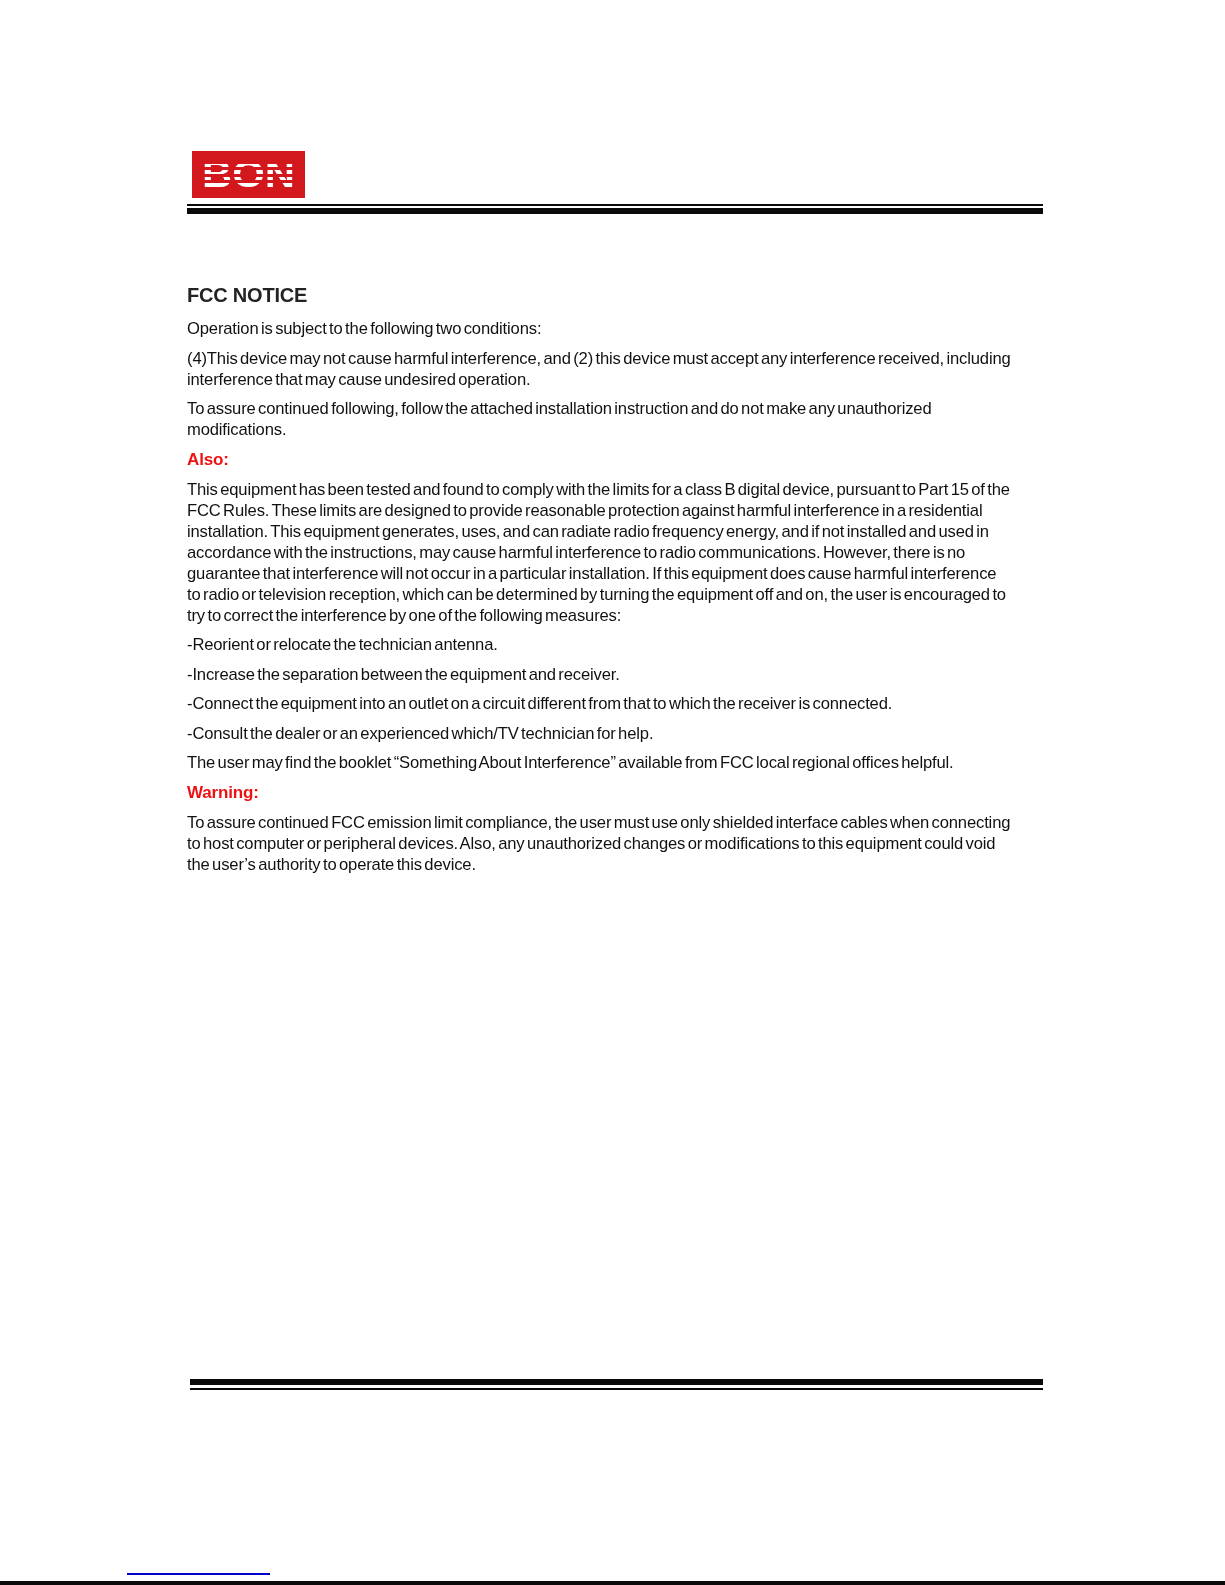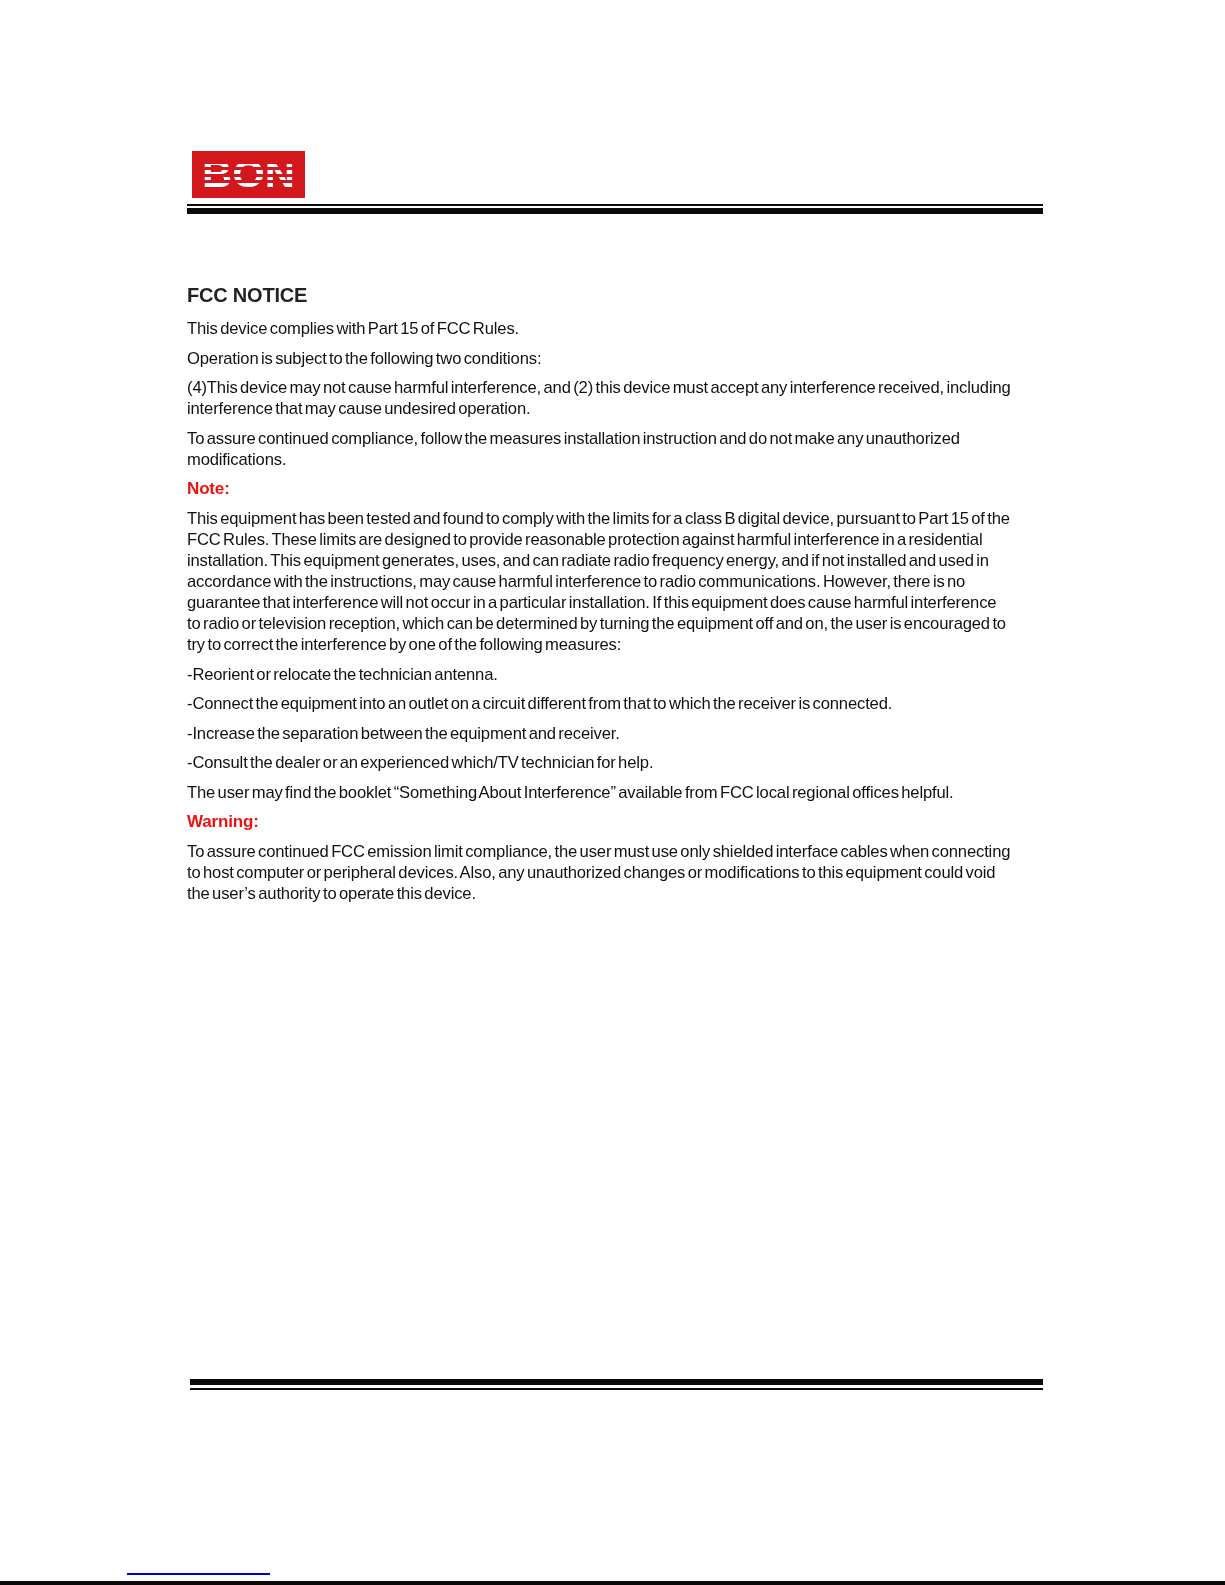--- a/index.html
+++ b/index.html
@@ -128,35 +128,34 @@
   <div class="logo">
     <span class="logo-text">BON</span>
     <span class="logo-stripes"></span>
   </div>
 
   <div class="rule-top"></div>
 
   <div class="content">
     <h1>FCC NOTICE</h1>
 
-    <p>This device complies with Part 15 of FCC Rules.</p>
 
     <p>Operation is subject to the following two conditions:</p>
 
     <p>(4)This device may not cause harmful interference, and (2) this device must accept any interference received, including interference that may cause undesired operation.</p>
 
-    <p>To assure continued compliance, follow the measures installation instruction and do not make any unauthorized modifications.</p>
+    <p>To assure continued following, follow the attached installation instruction and do not make any unauthorized modifications.</p>
 
-    <p class="section-label">Note:</p>
+    <p class="section-label">Also:</p>
 
     <p>This equipment has been tested and found to comply with the limits for a class B digital device, pursuant to Part 15 of the FCC Rules. These limits are designed to provide reasonable protection against harmful interference in a residential installation. This equipment generates, uses, and can radiate radio frequency energy, and if not installed and used in accordance with the instructions, may cause harmful interference to radio communications. However, there is no guarantee that interference will not occur in a particular installation. If this equipment does cause harmful interference to radio or television reception, which can be determined by turning the equipment off and on, the user is encouraged to try to correct the interference by one of the following measures:</p>
 
     <p>-Reorient or relocate the technician antenna.</p>
+    <p>-Increase the separation between the equipment and receiver.</p>
     <p>-Connect the equipment into an outlet on a circuit different from that to which the receiver is connected.</p>
-    <p>-Increase the separation between the equipment and receiver.</p>
     <p>-Consult the dealer or an experienced which/TV technician for help.</p>
 
     <p>The user may find the booklet “Something About Interference” available from FCC local regional offices helpful.</p>
 
     <p class="section-label">Warning:</p>
 
     <p>To assure continued FCC emission limit compliance, the user must use only shielded interface cables when connecting to host computer or peripheral devices. Also, any unauthorized changes or modifications to this equipment could void the user’s authority to operate this device.</p>
   </div>
 
   <div class="rule-bottom"></div>

